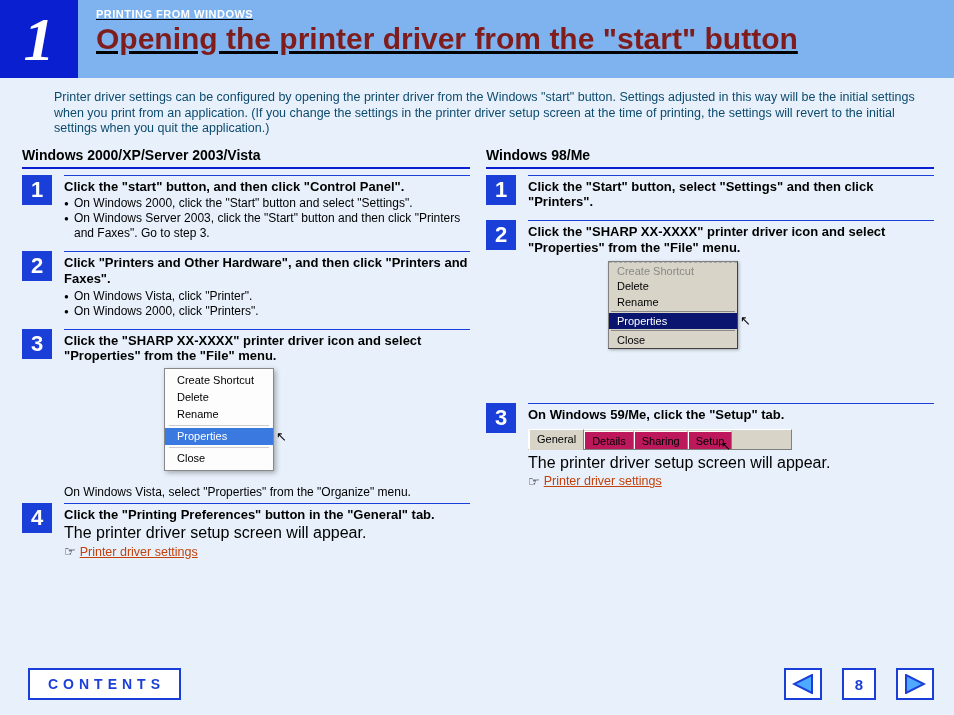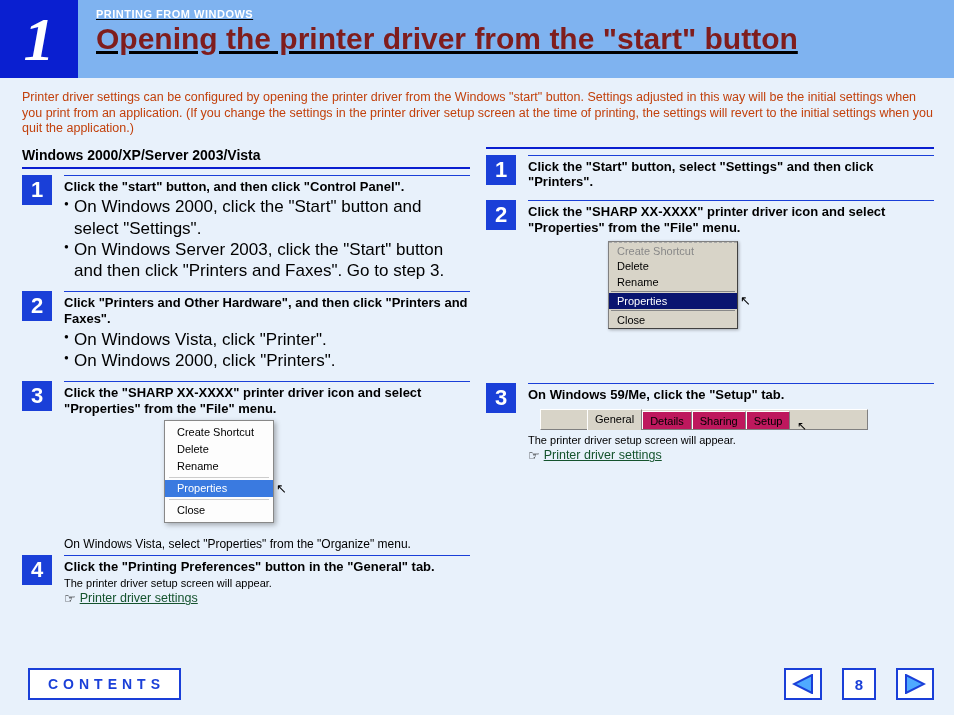--- a/index.html
+++ b/index.html
@@ -3,50 +3,50 @@
 <meta charset="utf-8">
 <style>
   * { box-sizing: border-box; margin: 0; padding: 0; }
   body { font-family: Arial, Helvetica, sans-serif; width: 954px; height: 715px; background: #e8f1fb; font-size: 13px; color: #000; }
   .header-band { background: #7fb3f0; height: 78px; display: flex; align-items: stretch; }
   .big-num { background: #0a1fd0; color: #fff; font-size: 62px; font-weight: bold; font-style: italic; width: 78px; display: flex; align-items: center; justify-content: center; font-family: "Times New Roman", serif; }
   .header-text { padding: 8px 0 0 18px; text-decoration: underline; }
   .kicker { color: #fff; font-size: 11px; font-weight: bold; letter-spacing: 0.5px; margin-bottom: 2px; }
   .title { color: #7f1d1d; font-size: 30px; font-weight: bold; }
   .content { padding: 12px 20px 0 22px; }
-  .intro { color: #c2410c; font-size: 12.5px; line-height: 1.25; margin-bottom: 10px; }
+  .intro { color: #0c4a6e; font-size: 12.5px; line-height: 1.25; margin-bottom: 10px; margin-left: 32px; }
   .columns { display: flex; gap: 16px; }
   .col { flex: 1; }
   .col h3 { font-size: 14px; font-weight: bold; margin-bottom: 4px; }
   .col hr.tophr { border: none; border-top: 2px solid #0a1fd0; margin-bottom: 6px; }
   .step { display: flex; margin-bottom: 10px; }
   .step .num { background: #1a3fd8; color: #fff; width: 30px; height: 30px; font-size: 22px; font-weight: bold; display: flex; align-items: center; justify-content: center; flex-shrink: 0; margin-right: 12px; font-family: Arial, sans-serif; }
   .step .body { flex: 1; border-top: 1px solid #1a3fd8; padding-top: 3px; }
   .step .body .main { font-weight: bold; font-size: 13px; line-height: 1.2; }
   .step .body ul { list-style: none; margin: 2px 0 0 0; }
-  .step .body ul li { font-size: 17px; line-height: 1.25; padding-left: 10px; position: relative; }
+  .step .body ul li { font-size: 12px; line-height: 1.25; padding-left: 10px; position: relative; }
   .step .body ul li::before { content: "●"; font-size: 8px; position: absolute; left: 0; top: 3px; }
   .note { font-size: 12px; margin: 2px 0 4px 42px; }
-  .sub { font-size: 11px; margin-top: 2px; }
+  .sub { font-size: 16px; margin-top: 2px; }
   .link-row { display: flex; align-items: center; gap: 4px; margin-top: 2px; }
   .link-row .hand { font-size: 13px; }
-  .link { color: #14532d; text-decoration: underline; font-size: 12.5px; cursor: pointer; }
+  .link { color: #c2410c; text-decoration: underline; font-size: 12.5px; cursor: pointer; }
   
   .ctx98 { width: 130px; background: #d8d4c8; border: 1px solid #808080; border-right-color: #404040; border-bottom-color: #404040; font-size: 11px; margin: 6px 0 4px 80px; box-shadow: 1px 1px 3px rgba(0,0,0,0.3); }
   .ctx98 .item { padding: 2px 8px; height: 16px; line-height: 14px; display: flex; align-items: center; position: relative; }
   .ctx98 .item.hl { background: #0a1570; color: #fff; }
   .ctx98 .sep { border-top: 1px solid #888; margin: 1px 2px; }
   .cursor98 { position: absolute; right: -14px; top: 1px; font-size: 13px; color: #000; }
   
   .ctxXP { width: 110px; background: #fdfdfd; border: 1px solid #888; font-size: 11px; margin: 4px 0 4px 100px; box-shadow: 2px 2px 5px rgba(0,0,0,0.3); padding: 3px 0; }
   .ctxXP .item { padding: 2px 12px; height: 17px; line-height: 15px; display: flex; align-items: center; position: relative; }
   .ctxXP .item.hl { background: #3a7ae0; color: #fff; }
   .ctxXP .sep { border-top: 1px solid #ccc; margin: 2px 4px; }
   
-  .tabs98 { display: flex; background: #d8d4c8; border: 1px solid #808080; border-top-color: #fff; border-left-color: #fff; width: 328px; height: 21px; font-size: 11px; margin: 6px 0 4px 12px; position: relative; padding-left: 46px; }
+  .tabs98 { display: flex; background: #d8d4c8; border: 1px solid #808080; border-top-color: #fff; border-left-color: #fff; width: 264px; height: 21px; font-size: 11px; margin: 6px 0 4px 0; position: relative; }
   .tabs98 .tab { border: 1px solid #808080; border-top-color: #fff; border-left-color: #fff; border-bottom: none; padding: 2px 7px 0 7px; background: #be185d; margin-top: 1px; height: 18px; line-height: 14px; }
   .tabs98 .tab.active { margin-top: -1px; height: 21px; background: #d8d4c8; }
   .cursorTab { position: absolute; right: 60px; bottom: -4px; font-size: 12px; color: #000; }
   
   .bottom { position: absolute; left: 0; bottom: 0; width: 954px; height: 56px; background: #e8f1fb; display: flex; align-items: center; padding: 0 20px 6px 28px; }
   .navbtn { background: #fff; border: 2px solid #1a3fd8; color: #1a3fd8; font-weight: bold; font-size: 14px; letter-spacing: 5px; padding: 6px 14px 6px 18px; margin-right: 40px; cursor: pointer; }
   .spacer { flex: 1; }
   .pager { display: flex; align-items: center; gap: 20px; }
   .arrow { width: 38px; height: 32px; background: #fff; border: 2px solid #1a3fd8; display: flex; align-items: center; justify-content: center; cursor: pointer; }
   .arrow svg { display: block; }
@@ -121,20 +121,21 @@
           <div class="sub">The printer driver setup screen will appear.</div>
           <div class="link-row">
             <span class="hand">☞</span>
             <span class="link">Printer driver settings</span>
           </div>
         </div>
       </div>
     </div>
 
     <div class="col">
+      <h3>Windows 98/Me</h3>
       <hr class="tophr">
 
       <div class="step">
         <div class="num">1</div>
         <div class="body">
           <div class="main">Click the "Start" button, select "Settings" and then click "Printers".</div>
         </div>
       </div>
 
       <div class="step">

